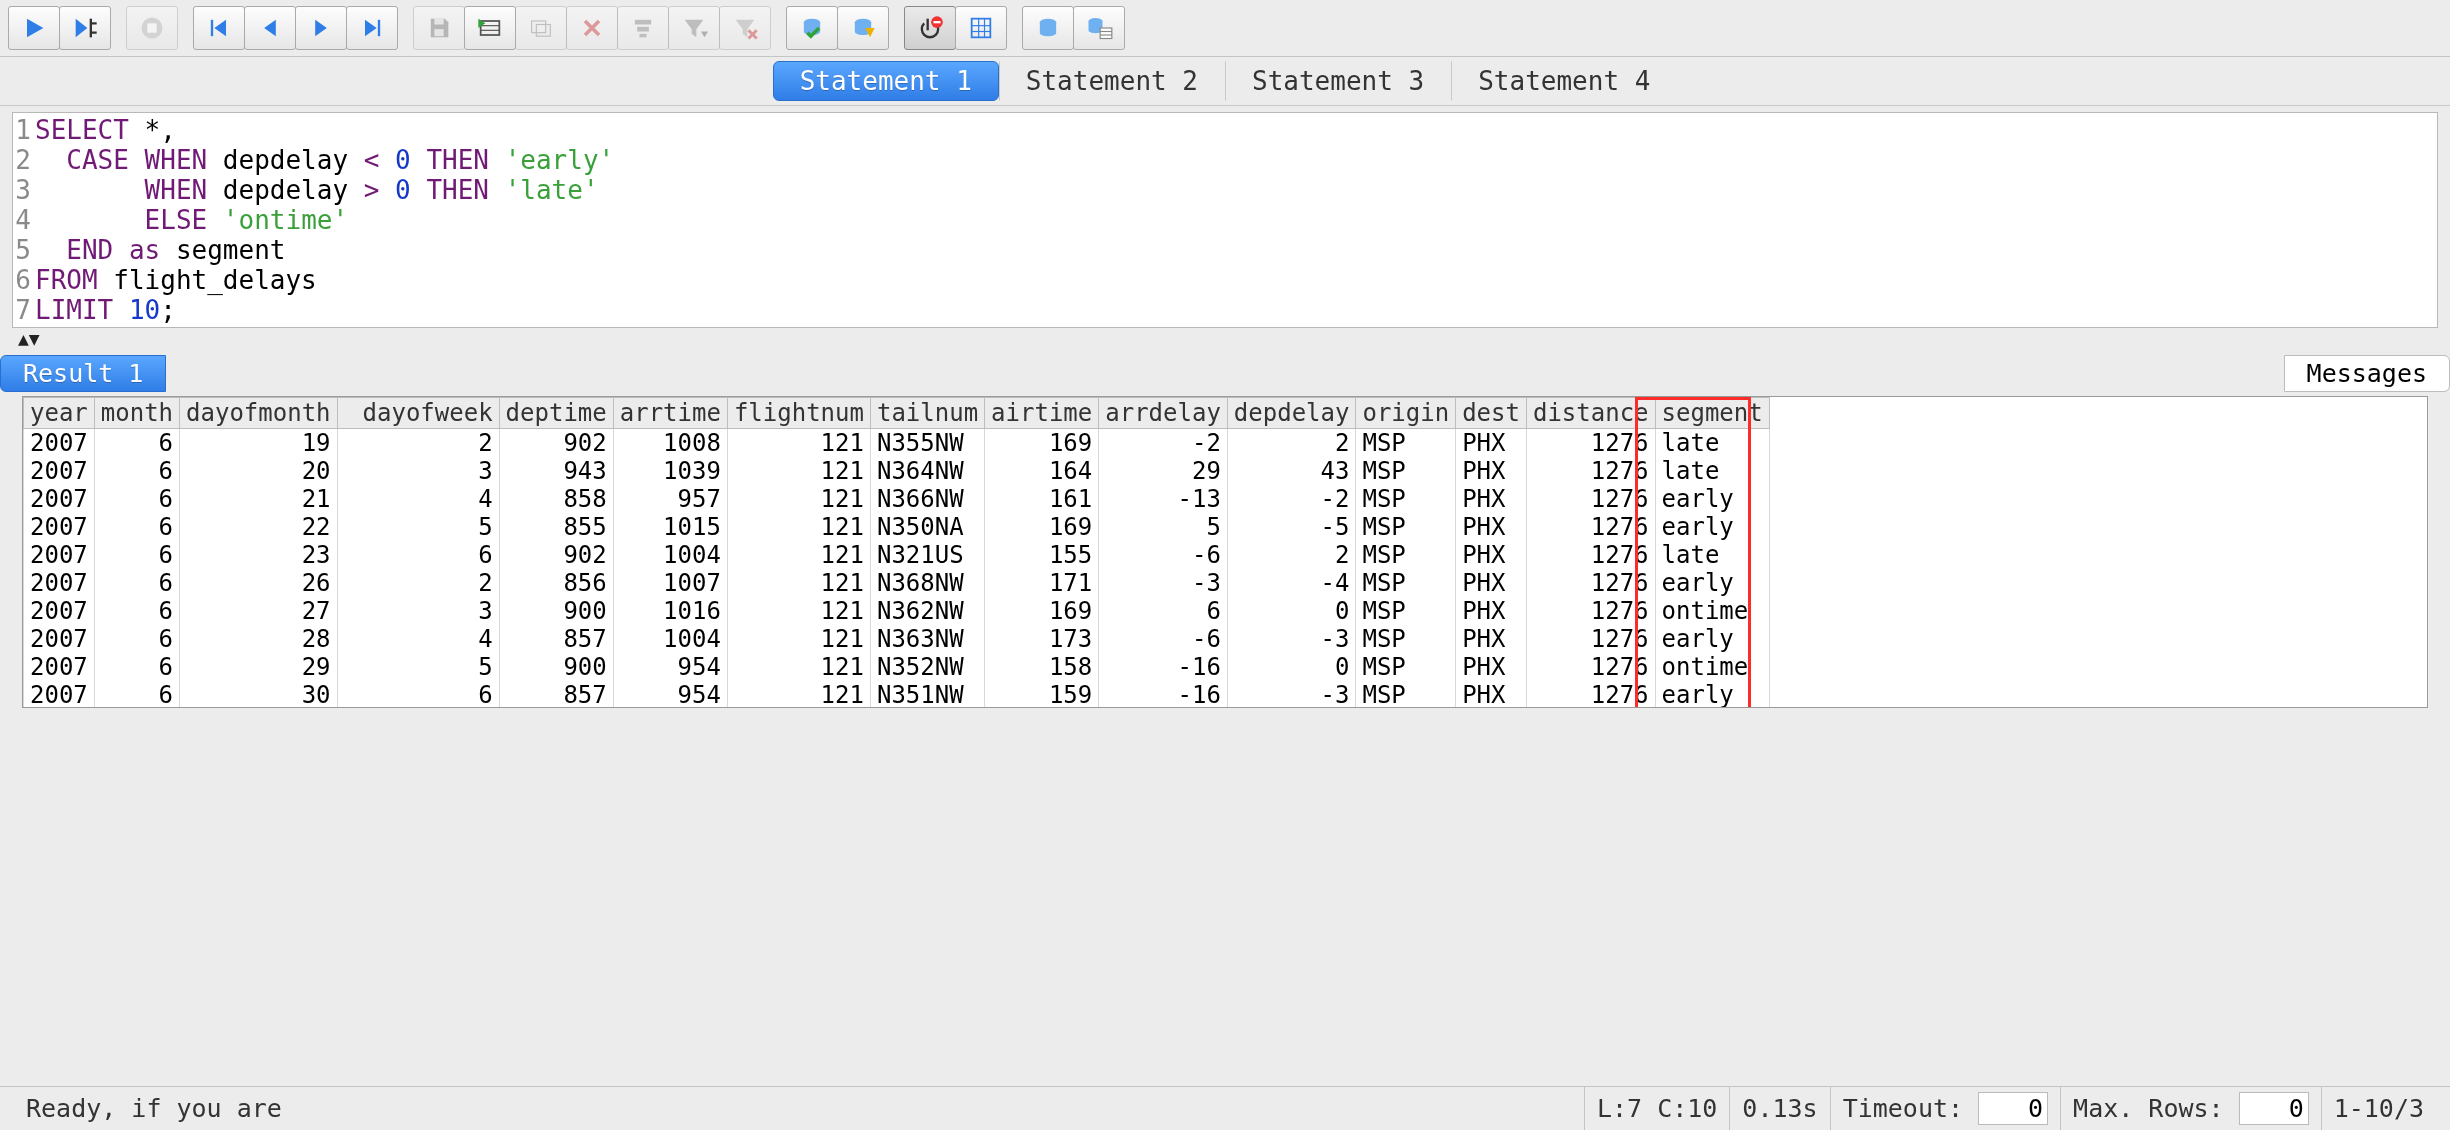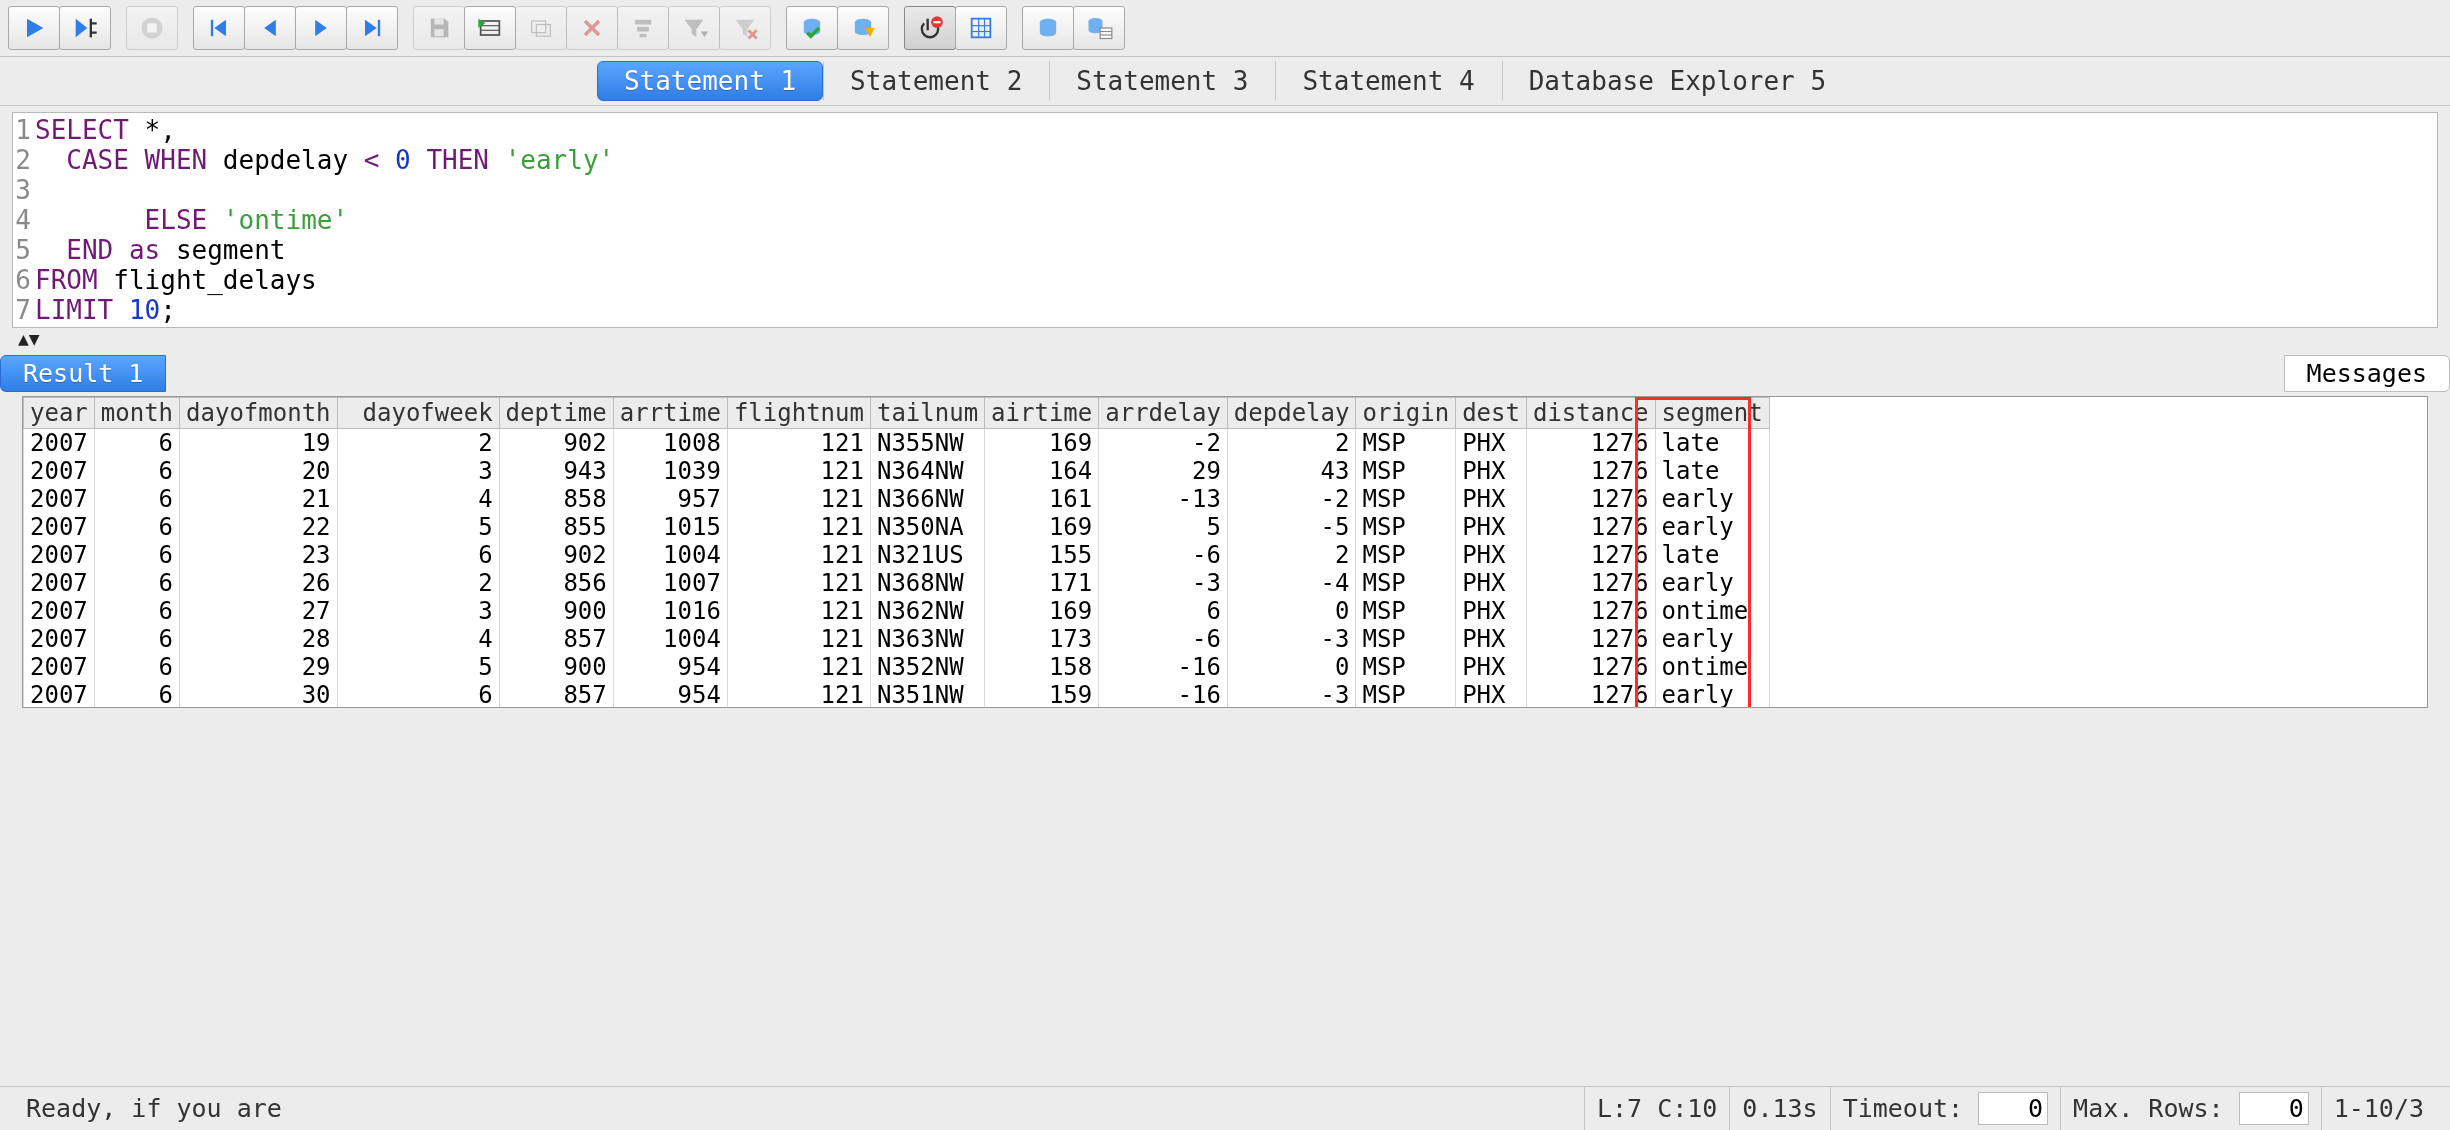--- a/index.html
+++ b/index.html
@@ -359,35 +359,35 @@
     </div>
   </div>
 
 </div>
 
 <div class="tabs-row" id="statement-tabs">
     <div class="tab active">Statement 1</div>
     <div class="tab">Statement 2</div>
     <div class="tab">Statement 3</div>
     <div class="tab">Statement 4</div>
-    <div class="tab">Database Explorer 5</div>
   </div>
 
 <div class="editor-wrap">
   <div class="editor" id="sql-editor">
       <div class="code-line">
         <span class="lnum">1</span>
         <span class="code"><span class="kw">SELECT</span><span class="ident"> *,</span></span>
       </div>
       <div class="code-line">
         <span class="lnum">2</span>
         <span class="code"><span class="ident">  </span><span class="kw">CASE WHEN</span><span class="ident"> depdelay </span><span class="kw">&lt;</span><span class="ident"> </span><span class="num">0</span><span class="ident"> </span><span class="kw">THEN</span><span class="ident"> </span><span class="str">'early'</span></span>
       </div>
       <div class="code-line">
         <span class="lnum">3</span>
+        <span class="code"><span class="ident">       </span><span class="kw">WHEN</span><span class="ident"> depdelay </span><span class="kw">&gt;</span><span class="ident"> </span><span class="num">0</span><span class="ident"> </span><span class="kw">THEN</span><span class="ident"> </span><span class="str">'late'</span></span>
       </div>
       <div class="code-line">
         <span class="lnum">4</span>
         <span class="code"><span class="ident">       </span><span class="kw">ELSE</span><span class="ident"> </span><span class="str">'ontime'</span></span>
       </div>
       <div class="code-line">
         <span class="lnum">5</span>
         <span class="code"><span class="ident">  </span><span class="kw">END as</span><span class="ident"> segment</span></span>
       </div>
       <div class="code-line">

